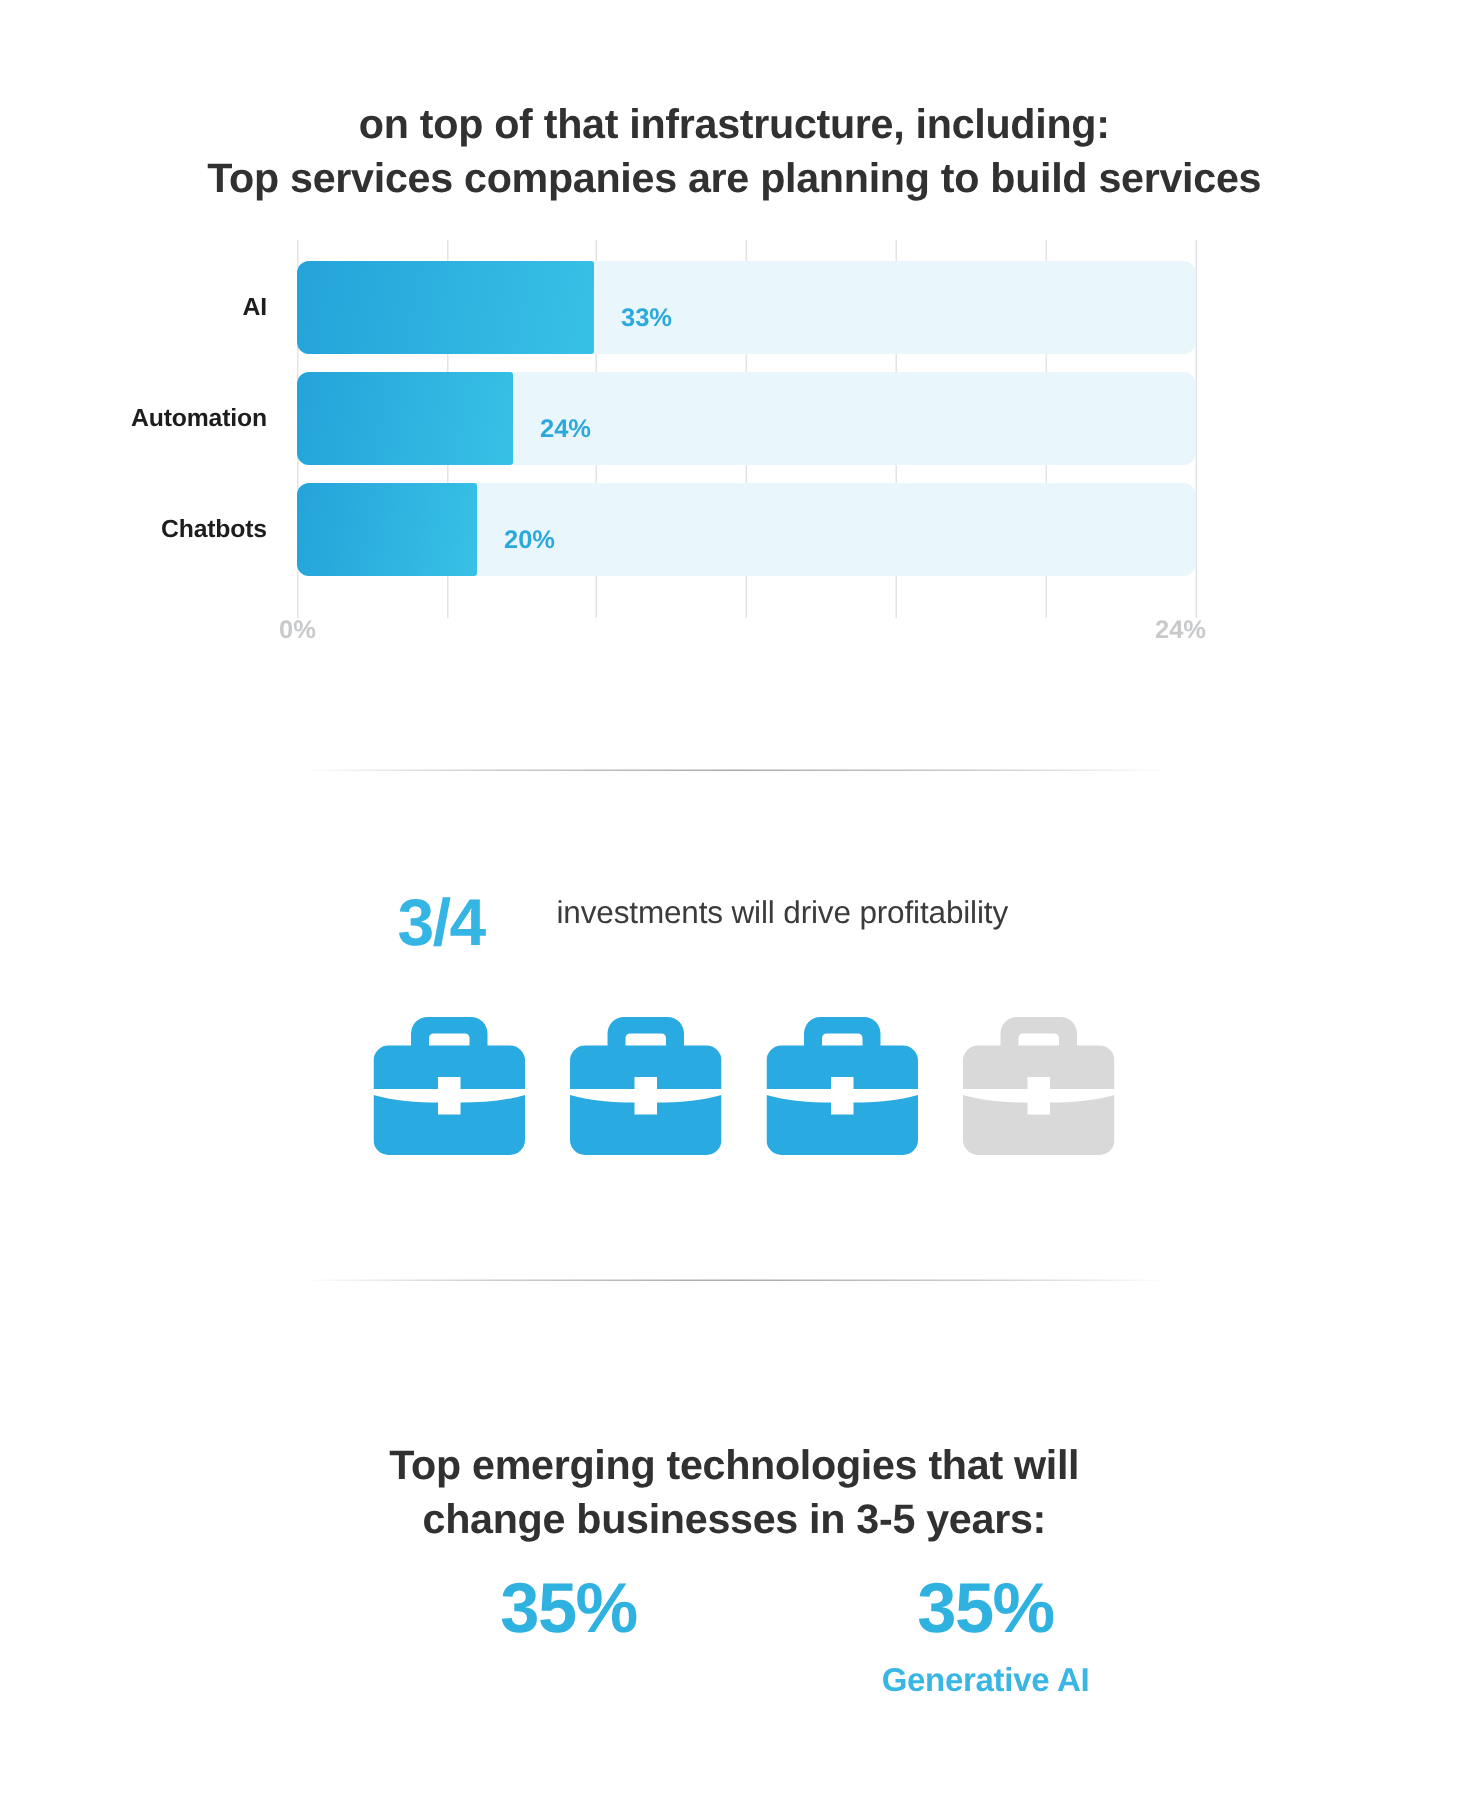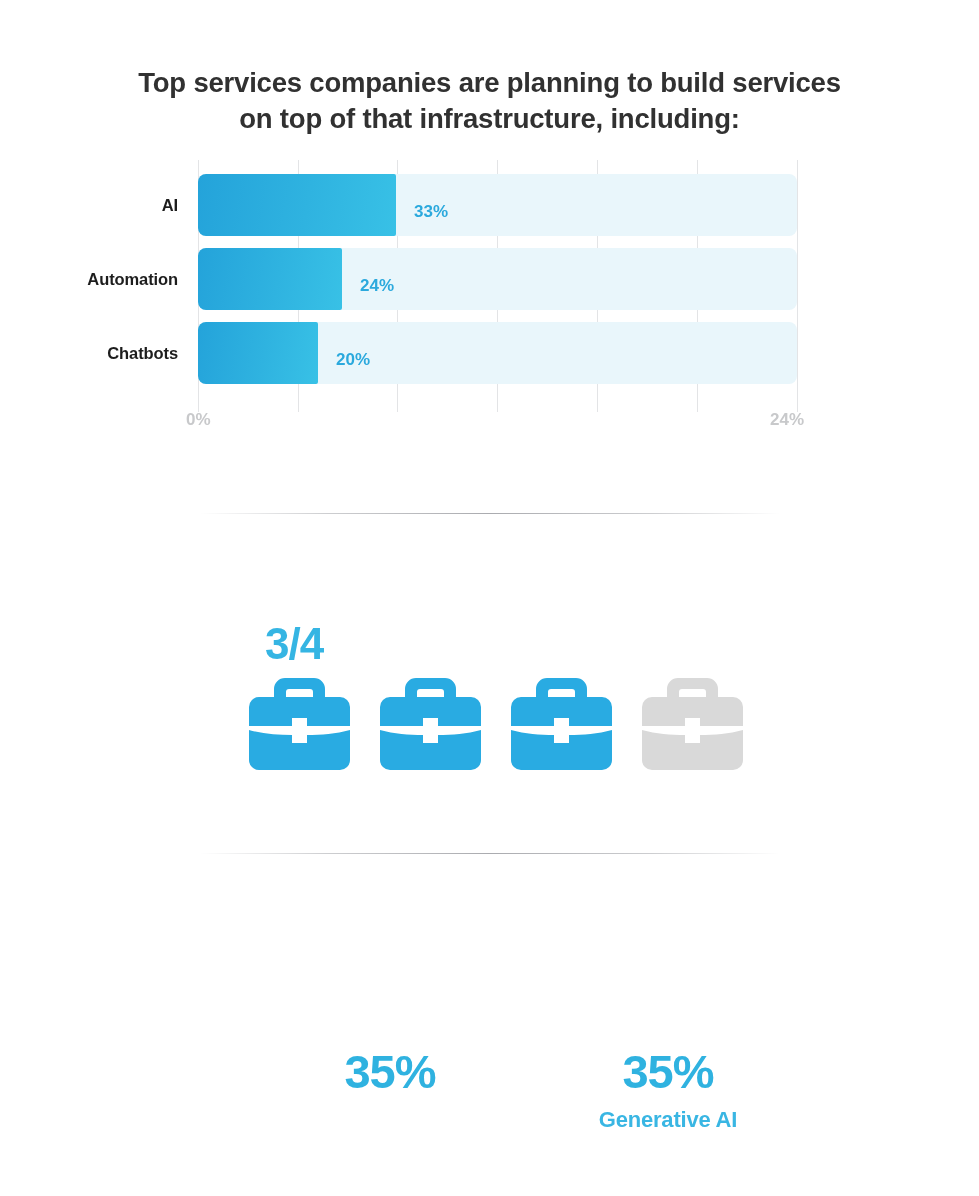--- a/index.html
+++ b/index.html
@@ -145,21 +145,20 @@
   #divider-1 { top: 513px; }
   #divider-2 { top: 853px; }
 
   
   #stat-block {
     position: absolute;
     left: 265px;
     top: 588px;
     width: 520px;
     height: 80px;
-    margin-top: 28px;
   }
   #stat-fraction {
     position: absolute;
     left: 0;
     top: 2px;
     width: 80px;
     text-align: left;
     font-size: 44px;
     font-weight: bold;
     color: #35b5e3;
@@ -202,21 +201,21 @@
   }
   #emerging-heading .ln { display: block; }
 
   #emerging-stats {
     position: absolute;
     left: 243px;
     top: 1043px;
     width: 550px;
     height: 120px;
     display: flex;
-    justify-content: flex-end;
+    justify-content: center;
     gap: 28px;
   }
   .emerging-stat {
     width: 250px;
     text-align: center;
   }
   .emerging-value {
     font-size: 47px;
     font-weight: bold;
     color: #2fb2e0;
@@ -230,22 +229,22 @@
     color: #39b6e3;
     letter-spacing: -0.2px;
   }
 </style>
 </head>
 <body>
 
 <div id="page">
 
   <h1 class="section-title" id="chart-heading">
+    <span class="ln">on top of that infrastructure, including:</span>
     <span class="ln">Top services companies are planning to build services</span>
-    <span class="ln">on top of that infrastructure, including:</span>
   </h1>
 
   <div id="bar-chart">
 
     <div class="gridlines">
       <div class="gridline" style="left:198px;"></div>
       <div class="gridline" style="left:298px;"></div>
       <div class="gridline" style="left:397px;"></div>
       <div class="gridline" style="left:497px;"></div>
       <div class="gridline" style="left:597px;"></div>
@@ -286,20 +285,21 @@
       <span class="axis-tick" id="axis-max">24%</span>
     </div>
 
   </div>
 
   <div class="divider" id="divider-1"></div>
 
   <div id="stat-block">
     <div id="stat-fraction">3/4</div>
     <div id="stat-text">
+      <span class="ln">investments will drive profitability</span>
     </div>
   </div>
 
   <div id="briefcases">
 
     <svg class="briefcase" viewBox="0 0 101 92">
       <g fill="#29abe2">
         <path d="M36 0 h29 a11 11 0 0 1 11 11 v10 h-12 v-7 a3 3 0 0 0 -3 -3 h-21 a3 3 0 0 0 -3 3 v7 h-12 v-10 a11 11 0 0 1 11 -11 z"></path>
         <path d="M10 19 h81 a10 10 0 0 1 10 10 v19 h-43 v-8 h-15 v8 h-43 v-19 a10 10 0 0 1 10 -10 z"></path>
         <path d="M0 52 c14 4 29 5 43 5 v8 h15 v-8 c14 0 29 -1 43 -5 v30 a10 10 0 0 1 -10 10 h-81 a10 10 0 0 1 -10 -10 z"></path>
@@ -327,20 +327,24 @@
         <path d="M36 0 h29 a11 11 0 0 1 11 11 v10 h-12 v-7 a3 3 0 0 0 -3 -3 h-21 a3 3 0 0 0 -3 3 v7 h-12 v-10 a11 11 0 0 1 11 -11 z"></path>
         <path d="M10 19 h81 a10 10 0 0 1 10 10 v19 h-43 v-8 h-15 v8 h-43 v-19 a10 10 0 0 1 10 -10 z"></path>
         <path d="M0 52 c14 4 29 5 43 5 v8 h15 v-8 c14 0 29 -1 43 -5 v30 a10 10 0 0 1 -10 10 h-81 a10 10 0 0 1 -10 -10 z"></path>
       </g>
     </svg>
 
   </div>
 
   <div class="divider" id="divider-2"></div>
 
+  <h2 class="section-title" id="emerging-heading">
+    <span class="ln">Top emerging technologies that will</span>
+    <span class="ln">change businesses in 3-5 years:</span>
+  </h2>
 
   <div id="emerging-stats">
     <div class="emerging-stat">
       <div class="emerging-value">35%</div>
     </div>
     <div class="emerging-stat">
       <div class="emerging-value">35%</div>
       <div class="emerging-label">Generative AI</div>
     </div>
   </div>

